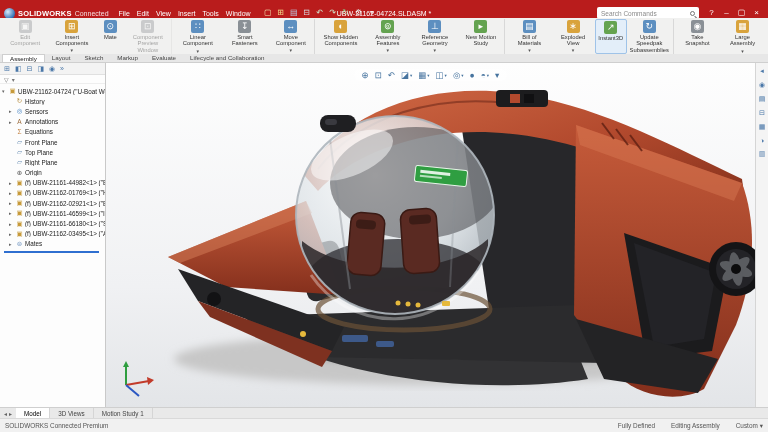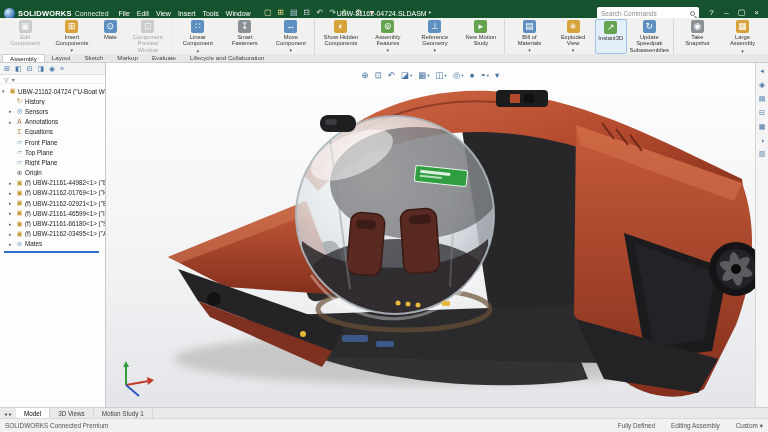--- a/index.html
+++ b/index.html
@@ -1,20 +1,20 @@
 <!DOCTYPE html>
 <html><head>
 <meta charset="utf-8">
 <style>
 *{margin:0;padding:0;box-sizing:border-box}
 html,body{width:768px;height:432px;overflow:hidden;background:#ddd}
 #app{position:relative;width:768px;height:432px;font-family:"Liberation Sans",sans-serif;background:#fff;outline:1px solid #777;user-select:none;overflow:hidden}
 
 
-.titlebar{position:absolute;inset:0 0 auto 0;height:26px;background:#14532d;display:flex;align-items:center;gap:4px;padding:0 4px;color:#fff}
+.titlebar{position:absolute;inset:0 0 auto 0;height:26px;background:#b91c1c;display:flex;align-items:center;gap:4px;padding:0 4px;color:#fff}
 .logo{display:flex;align-items:center;gap:3px;flex:0 0 auto}
 .logo-badge{width:11px;height:11px;border-radius:50%;background:radial-gradient(circle at 35% 35%,#d9eaf8,#2f6fb4 72%)}
 .logo-name{font-size:7.5px;font-weight:bold;letter-spacing:.2px}
 .logo-edition{font-size:7px;opacity:.85}
 .menubar{display:flex;gap:7px;font-size:7px;margin-left:6px}
 .qa{display:flex;gap:3px;margin-left:8px;font-size:8px}
 .qa-i{width:10px;text-align:center;color:var(--c,#eee);line-height:18px}
 .doc-title{position:absolute;left:50%;transform:translateX(-50%);font-size:7px;white-space:nowrap}
 .tb-right{margin-left:auto;display:flex;align-items:center;gap:5px}
 .searchbox{display:flex;align-items:center;background:#fff;border-radius:2px;height:12px;width:102px;padding:0 4px;color:#8a8a8a;font-size:6.5px}

